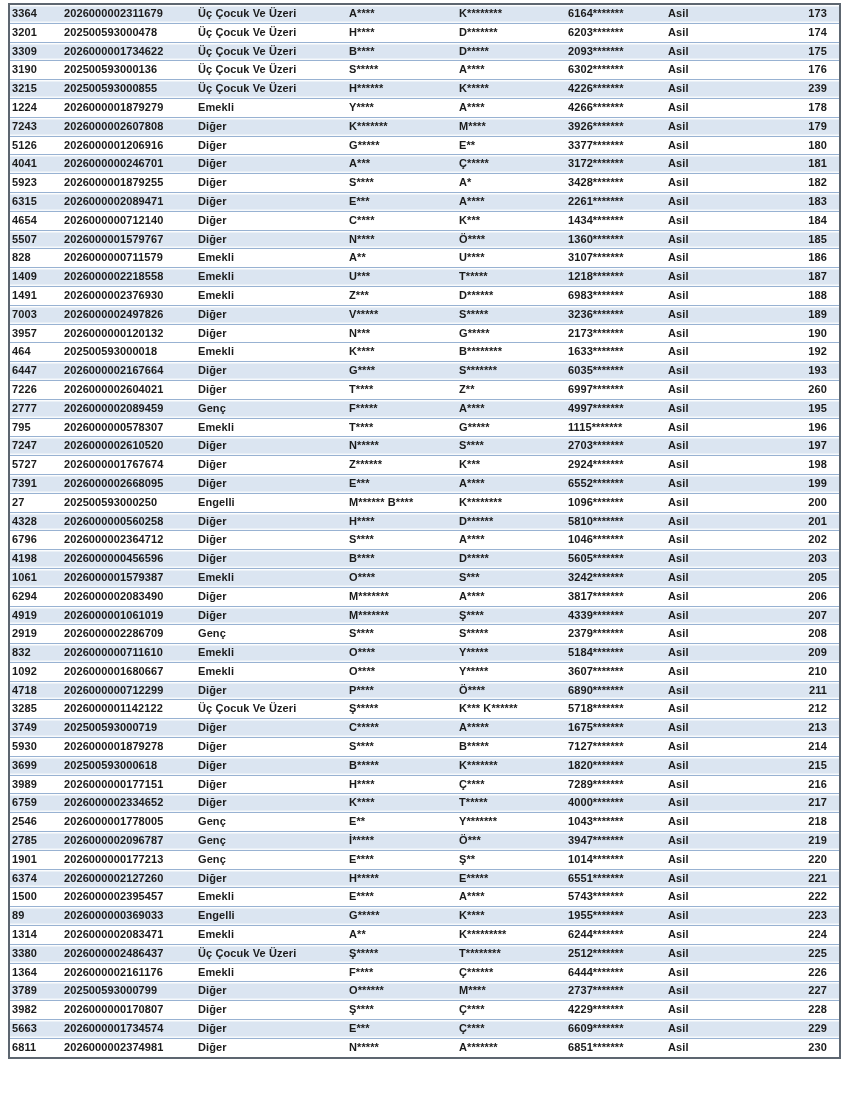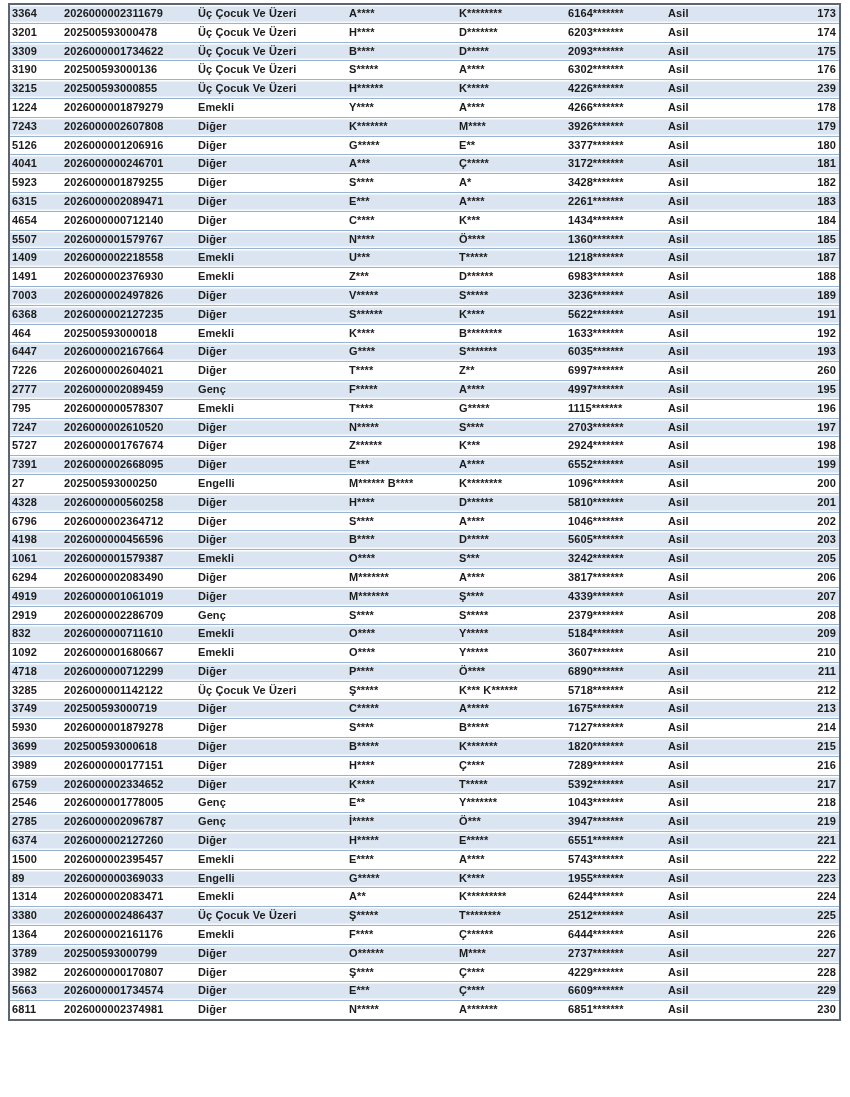--- a/index.html
+++ b/index.html
@@ -41,21 +41,21 @@
     border-bottom: 1px solid #98b2d2;
     white-space: nowrap;
     overflow: hidden;
     box-shadow: inset 0 1.5px 0 rgba(255,255,255,0.9), inset 0 -1.5px 0 rgba(255,255,255,0.75);
     letter-spacing: 0.1px;
   }
   table.results tr:last-child td { border-bottom: none; }
   table.results tr.band td { background: #dbe5f1; }
   table.results td.rank {
     text-align: right;
-    padding-right: 3px;
+    padding-right: 12px;
   }
 </style>
 </head>
 <body>
 
 <div class="page">
   <div class="table-wrap">
     <table class="results">
       <colgroup>
         <col style="width:52px">
@@ -191,20 +191,30 @@
           <tr class="band">
             <td>5507</td>
             <td>2026000001579767</td>
             <td>Diğer</td>
             <td>N****</td>
             <td>Ö****</td>
             <td>1360*******</td>
             <td>Asil</td>
             <td class="rank">185</td>
           </tr>
+          <tr>
+            <td>828</td>
+            <td>2026000000711579</td>
+            <td>Emekli</td>
+            <td>A**</td>
+            <td>U****</td>
+            <td>3107*******</td>
+            <td>Asil</td>
+            <td class="rank">186</td>
+          </tr>
           <tr class="band">
             <td>1409</td>
             <td>2026000002218558</td>
             <td>Emekli</td>
             <td>U***</td>
             <td>T*****</td>
             <td>1218*******</td>
             <td>Asil</td>
             <td class="rank">187</td>
           </tr>
@@ -221,29 +231,29 @@
           <tr class="band">
             <td>7003</td>
             <td>2026000002497826</td>
             <td>Diğer</td>
             <td>V*****</td>
             <td>S*****</td>
             <td>3236*******</td>
             <td>Asil</td>
             <td class="rank">189</td>
           </tr>
-          <tr class="band">
-            <td>6368</td>
-            <td>2026000002127235</td>
-            <td>Diğer</td>
-            <td>S******</td>
-            <td>K****</td>
-            <td>5622*******</td>
-            <td>Asil</td>
-            <td class="rank">191</td>
+          <tr>
+            <td>3957</td>
+            <td>2026000000120132</td>
+            <td>Diğer</td>
+            <td>N***</td>
+            <td>G*****</td>
+            <td>2173*******</td>
+            <td>Asil</td>
+            <td class="rank">190</td>
           </tr>
           <tr>
             <td>464</td>
             <td>202500593000018</td>
             <td>Emekli</td>
             <td>K****</td>
             <td>B********</td>
             <td>1633*******</td>
             <td>Asil</td>
             <td class="rank">192</td>
@@ -477,21 +487,21 @@
             <td>7289*******</td>
             <td>Asil</td>
             <td class="rank">216</td>
           </tr>
           <tr class="band">
             <td>6759</td>
             <td>2026000002334652</td>
             <td>Diğer</td>
             <td>K****</td>
             <td>T*****</td>
-            <td>5392*******</td>
+            <td>4000*******</td>
             <td>Asil</td>
             <td class="rank">217</td>
           </tr>
           <tr>
             <td>2546</td>
             <td>2026000001778005</td>
             <td>Genç</td>
             <td>E**</td>
             <td>Y*******</td>
             <td>1043*******</td>
@@ -501,20 +511,30 @@
           <tr class="band">
             <td>2785</td>
             <td>2026000002096787</td>
             <td>Genç</td>
             <td>İ*****</td>
             <td>Ö***</td>
             <td>3947*******</td>
             <td>Asil</td>
             <td class="rank">219</td>
           </tr>
+          <tr>
+            <td>1901</td>
+            <td>2026000000177213</td>
+            <td>Genç</td>
+            <td>E****</td>
+            <td>Ş**</td>
+            <td>1014*******</td>
+            <td>Asil</td>
+            <td class="rank">220</td>
+          </tr>
           <tr class="band">
             <td>6374</td>
             <td>2026000002127260</td>
             <td>Diğer</td>
             <td>H*****</td>
             <td>E*****</td>
             <td>6551*******</td>
             <td>Asil</td>
             <td class="rank">221</td>
           </tr>

